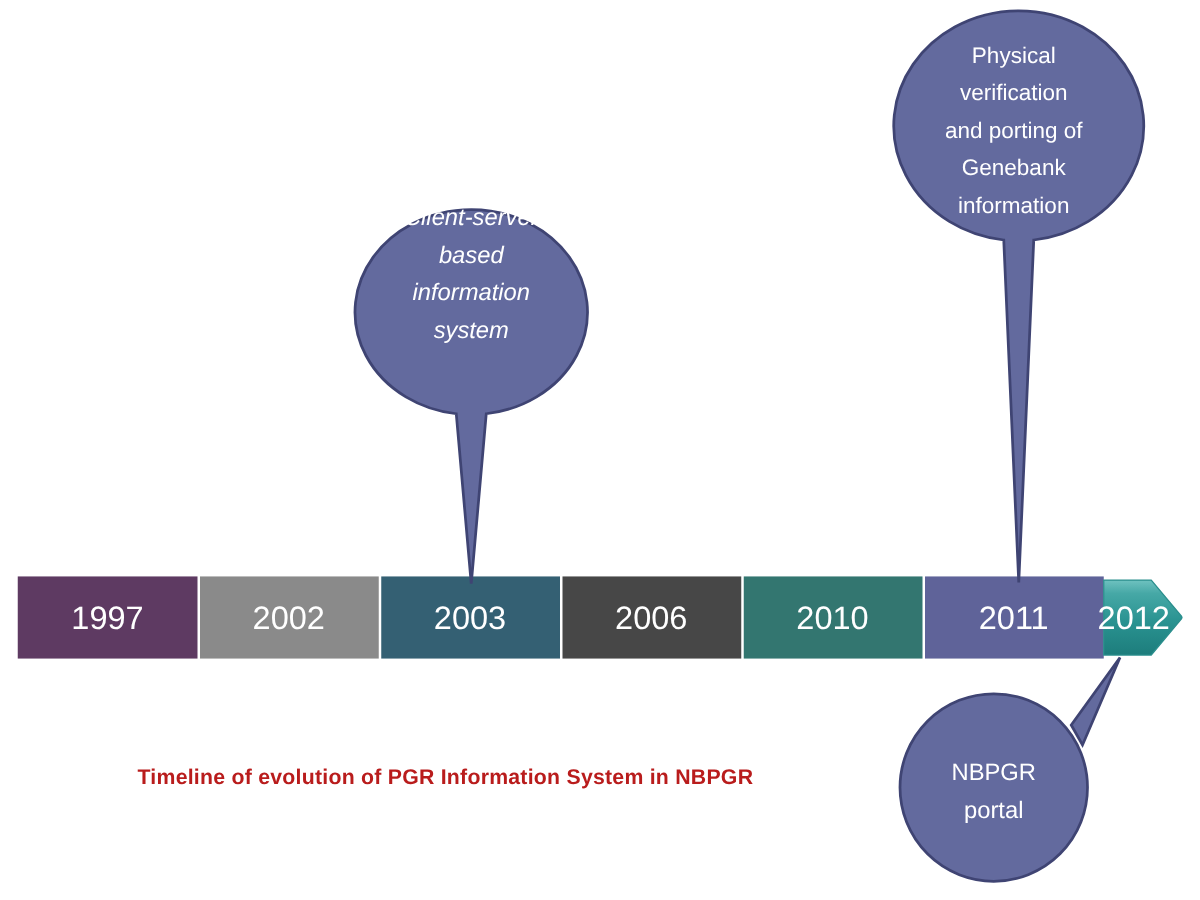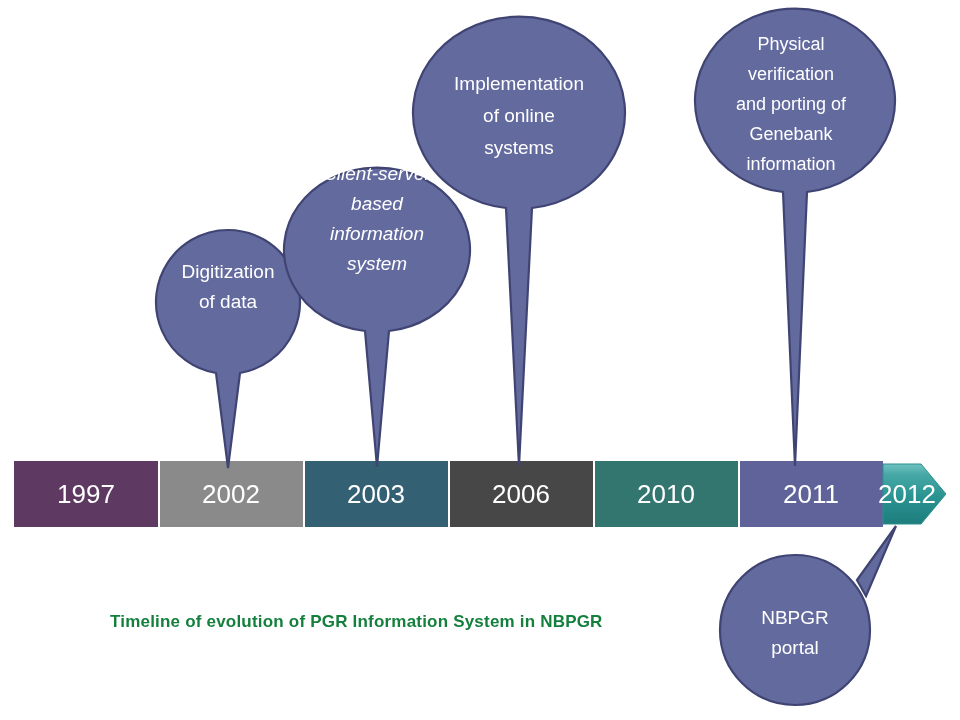--- a/index.html
+++ b/index.html
@@ -50,70 +50,49 @@
   .bubble-text.small { font-size: 18px; }
 
   
   #caption {
     position: absolute;
     left: 110px;
     top: 612px;
     font-family: "Liberation Sans", sans-serif;
     font-size: 17px;
     font-weight: bold;
-    color: #15803d;
+    color: #b91c1c;
     letter-spacing: 0.2px;
     white-space: nowrap;
     z-index: 8;
   }
 </style>
 </head>
 <body>
 
 <div id="stage">
 
 
-  <div class="callout" style="left:148px; top:212px;">
-    <svg width="175" height="270" viewBox="0 0 175 270">
-      <path d="M 80 256
-               L 68 161
-               A 72 72 0 1 1 92 161
-               Z" fill="#636a9e" stroke="#3f4473" stroke-width="2.2"></path>
-      <text class="bubble-text" x="80" y="66">Digitization</text>
-      <text class="bubble-text" x="80" y="96">of data</text>
-    </svg>
-  </div>
 
   <div class="callout" style="left:283px; top:147px;font-style:italic;">
     <svg width="200" height="330" viewBox="0 0 200 330">
       <path d="M 94 320
                L 82 184
                A 93 82 0 1 1 106 184
                Z" fill="#636a9e" stroke="#3f4473" stroke-width="2.2"></path>
       <text class="bubble-text" x="94" y="33">Client-server</text>
       <text class="bubble-text" x="94" y="63">based</text>
       <text class="bubble-text" x="94" y="93">information</text>
       <text class="bubble-text" x="94" y="123">system</text>
     </svg>
   </div>
 
-  <div class="callout" style="left:400px; top:12px;">
-    <svg width="228" height="460" viewBox="0 0 228 460">
-      <path d="M 119 454
-               L 106 196
-               A 106 96 0 1 1 132 196
-               Z" fill="#636a9e" stroke="#3f4473" stroke-width="2.2"></path>
-      <text class="bubble-text" x="119" y="78">Implementation</text>
-      <text class="bubble-text" x="119" y="110">of online</text>
-      <text class="bubble-text" x="119" y="142">systems</text>
-    </svg>
-  </div>
 
 
-  <div class="callout" style="left:677px; top:8px;">
+  <div class="callout" style="left:697px; top:8px;">
     <svg width="220" height="465" viewBox="0 0 220 465">
       <path d="M 118 458
                L 106 184
                A 100 92 0 1 1 130 184
                Z" fill="#636a9e" stroke="#3f4473" stroke-width="2.2"></path>
       <text class="bubble-text small" x="114" y="42">Physical</text>
       <text class="bubble-text small" x="114" y="72">verification</text>
       <text class="bubble-text small" x="114" y="102">and porting of</text>
       <text class="bubble-text small" x="114" y="132">Genebank</text>
       <text class="bubble-text small" x="114" y="162">information</text>

